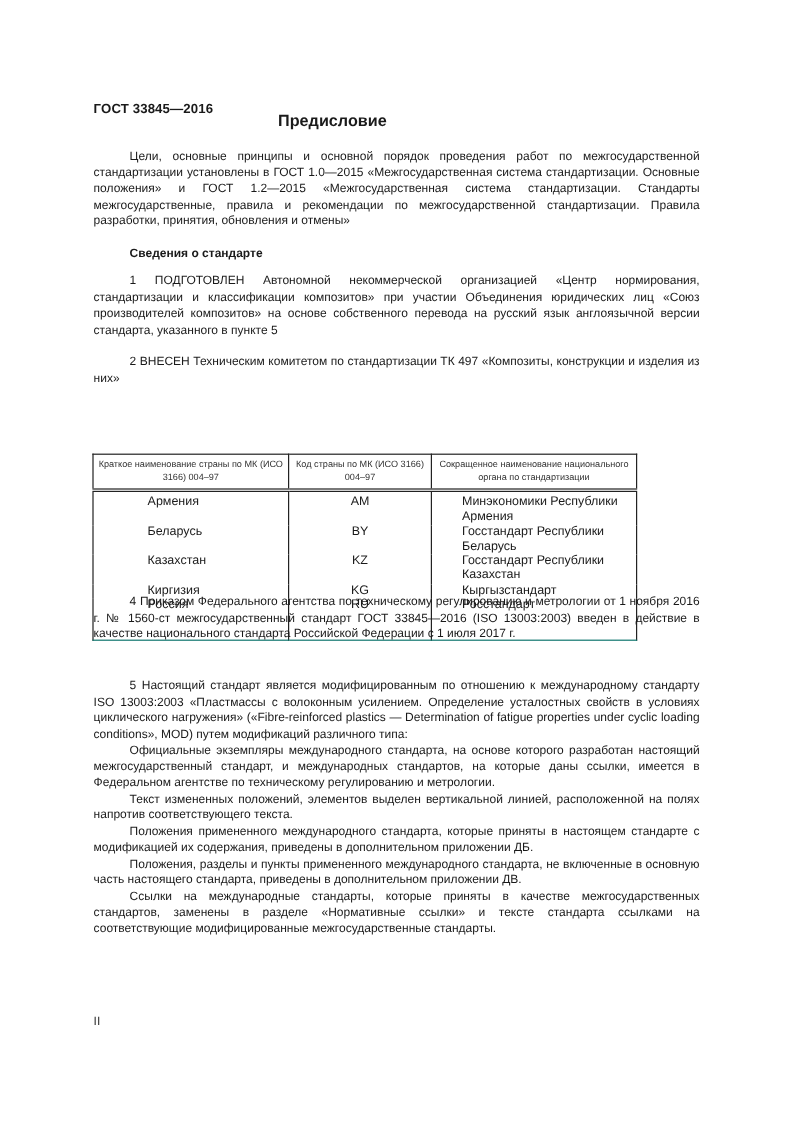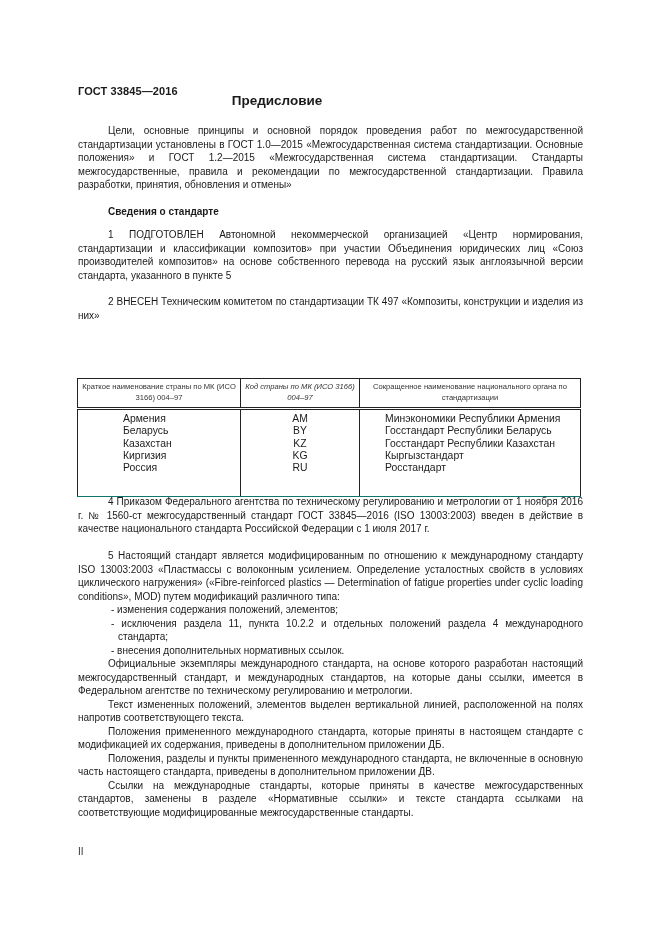--- a/index.html
+++ b/index.html
@@ -18,21 +18,21 @@
     }
     .body {
       position: absolute; left: 78px; width: 505px;
       font-size: 10px; line-height: 13.5px; text-align: justify;
     }
     .body p { margin: 0; text-indent: 30px; }
     .subhead { font-weight: bold; text-indent: 30px; }
     .list { margin: 0; padding: 0; list-style: none; }
     .list li { padding-left: 40px; text-indent: -7px; margin: 0; }
     table.vote {
-      position: absolute; left: 77px; top: 378px; width: 504px;
+      position: absolute; left: 77px; top: 378px; width: 454px;
       border-collapse: collapse; font-size: 10.4px;
     }
     table.vote th {
       font-weight: normal; font-size: 7.6px; line-height: 10.5px; color: #333;
       border: 1px solid #222; border-bottom: 3px double #222;
       padding: 3px 4px 4px; vertical-align: middle; height: 20px;
     }
     table.vote td {
       border-left: 1px solid #222; border-right: 1px solid #222;
       padding: 0; vertical-align: top; line-height: 12.3px;
@@ -67,21 +67,21 @@
 
   <div class="body" style="top:295px;">
     <p>2 ВНЕСЕН Техническим комитетом по стандартизации ТК 497 «Композиты, конструкции и изделия из них»</p>
   </div>
 
 
   <table class="vote">
     <thead>
       <tr>
         <th style="width:154px;">Краткое наименование страны по МК (ИСО 3166) 004–97</th>
-        <th style="width:110px;font-style:italic;">Код страны по МК (ИСО 3166) 004–97</th>
+        <th style="width:110px;">Код страны по МК (ИСО 3166) 004–97</th>
         <th>Сокращенное наименование национального органа по стандартизации</th>
       </tr>
     </thead>
     <tbody>
       <tr class="first">
         <td class="c1">Армения</td>
         <td class="c2">AM</td>
         <td class="c3">Минэкономики Республики Армения</td>
       </tr>
       <tr>
@@ -104,27 +104,22 @@
         <td class="c2">RU</td>
         <td class="c3">Росстандарт</td>
       </tr>
     </tbody>
   </table>
 
   <div class="body" style="top:495px;">
     <p>4 Приказом Федерального агентства по техническому регулированию и метрологии от 1 ноября 2016 г. № 1560-ст межгосударственный стандарт ГОСТ 33845—2016 (ISO 13003:2003) введен в действие в качестве национального стандарта Российской Федерации с 1 июля 2017 г.</p>
   </div>
 
-  <div class="body" style="top:549px;">
+  <div class="body" style="top:565px;">
     <p>5 Настоящий стандарт является модифицированным по отношению к международному стандарту ISO 13003:2003 «Пластмассы с волоконным усилением. Определение усталостных свойств в условиях циклического нагружения» («Fibre-reinforced plastics — Determination of fatigue properties under cyclic loading conditions», MOD) путем модификаций различного типа:</p>
-    <ul class="list">
-      <li>- изменения содержания положений, элементов;</li>
-      <li>- исключения раздела 11, пункта 10.2.2 и отдельных положений раздела 4 международного стандарта;</li>
-      <li>- внесения дополнительных нормативных ссылок.</li>
-    </ul>
     <p>Официальные экземпляры международного стандарта, на основе которого разработан настоящий межгосударственный стандарт, и международных стандартов, на которые даны ссылки, имеется в Федеральном агентстве по техническому регулированию и метрологии.</p>
     <p>Текст измененных положений, элементов выделен вертикальной линией, расположенной на полях напротив соответствующего текста.</p>
     <p>Положения примененного международного стандарта, которые приняты в настоящем стандарте с модификацией их содержания, приведены в дополнительном приложении ДБ.</p>
     <p>Положения, разделы и пункты примененного международного стандарта, не включенные в основную часть настоящего стандарта, приведены в дополнительном приложении ДВ.</p>
     <p>Ссылки на международные стандарты, которые приняты в качестве межгосударственных стандартов, заменены в разделе «Нормативные ссылки» и тексте стандарта ссылками на соответствующие модифицированные межгосударственные стандарты.</p>
   </div>
 
   <div class="page-num">II</div>
 
 </div>

